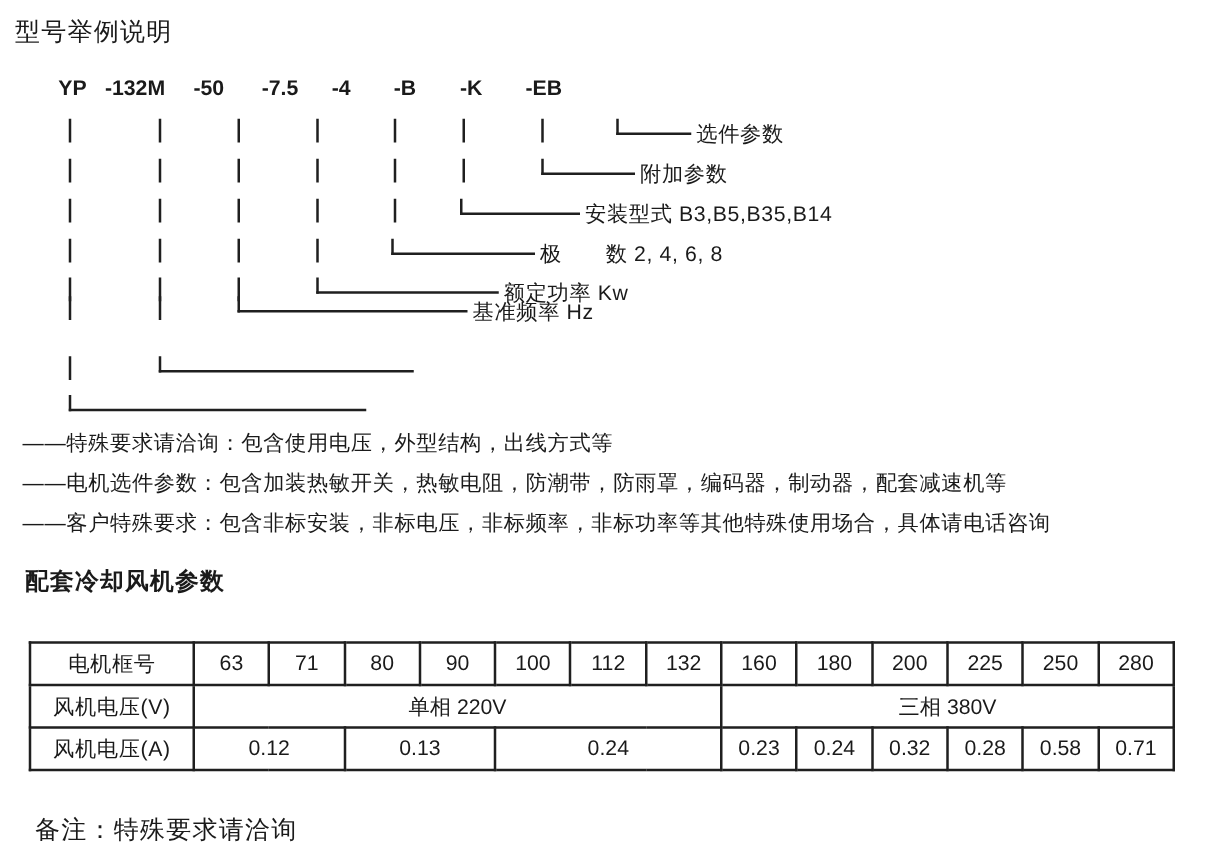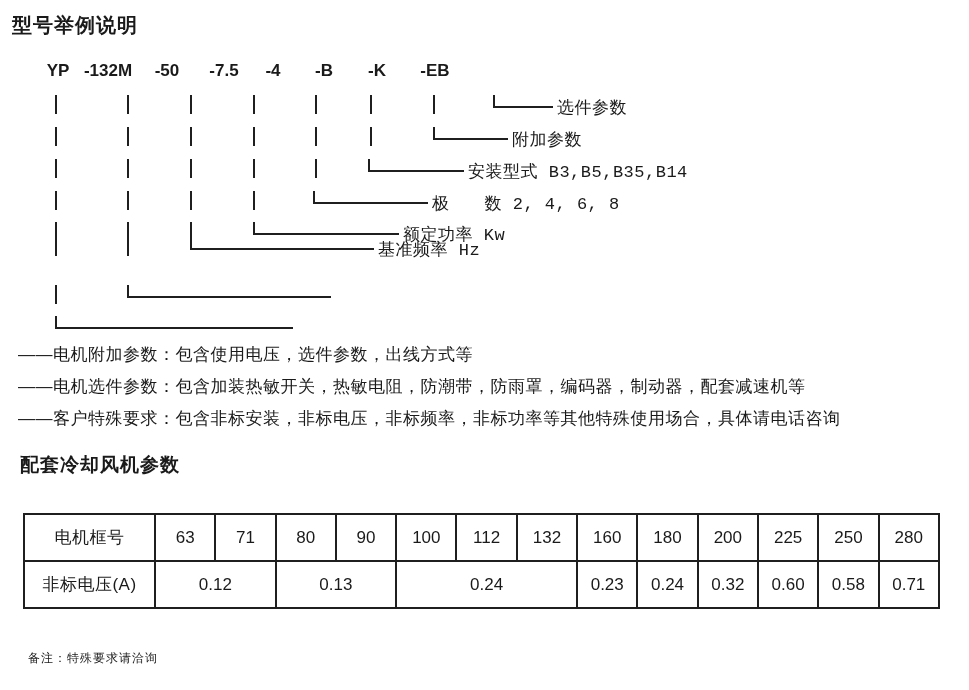--- a/index.html
+++ b/index.html
@@ -4,29 +4,29 @@
 <style>
   * { margin:0; padding:0; box-sizing:border-box; }
   html,body { background:#ffffff; }
   body {
     width:969px; height:690px; position:relative;
     font-family:"Liberation Sans","DejaVu Sans",sans-serif;
     color:#1a1a1a;
   }
   .abs { position:absolute; }
   .page-title {
-    left:12px; top:12px; font-size:20px; font-weight:bold; letter-spacing:1px;
+    left:12px; top:12px; font-size:20px; font-weight:normal; letter-spacing:1px;
   }
   
   .model-row { top:61px; left:0; width:100%; height:24px; }
   .model-seg {
     position:absolute; top:0; transform:translateX(-50%);
     font-size:17px; font-weight:600; white-space:nowrap;
   }
-  .drow { position:absolute; left:0; width:100%; height:22px;font-family:Liberation Mono, monospace; }
+  .drow { position:absolute; left:0; width:100%; height:22px; }
   .pipe {
     position:absolute; top:1px; width:2px; height:19px; background:#1f1f1f;
   }
   .corner {
     position:absolute; top:1px; height:13px;
     border-left:2px solid #1f1f1f; border-bottom:2px solid #1f1f1f;
   }
   .dlabel {
     position:absolute; top:2px; font-size:17px; white-space:nowrap; letter-spacing:0.5px;
   }
@@ -38,25 +38,25 @@
   .section-title {
     left:20px; top:452px; font-size:19px; font-weight:bold; letter-spacing:1px;
   }
   
   .fan-table {
     position:absolute; left:23px; top:513px; width:917px;
     border-collapse:collapse; table-layout:fixed; font-size:17px;
   }
   .fan-table col.lab { width:131px; }
   .fan-table td {
-    border:2px solid #1f1f1f; text-align:center; height:47px;
+    border:2px solid #1f1f1f; text-align:center; height:34px;
     padding:0 2px; overflow:hidden; white-space:nowrap;
   }
   .fan-table td.rowlab { letter-spacing:0.5px; }
-  .note { left:28px; top:650px; font-size:12px; letter-spacing:1px; }
+  .note { left:28px; top:650px; font-size:20px; letter-spacing:1px; }
 </style>
 </head>
 <body>
 
 <div class="abs page-title">型号举例说明</div>
 
 <div class="abs model-row">
   <span class="model-seg" style="left:58px">YP</span>
   <span class="model-seg" style="left:108px">-132M</span>
   <span class="model-seg" style="left:167px">-50</span>
@@ -126,21 +126,21 @@
 
 <div class="drow" style="top:284px">
   <span class="pipe" style="left:55px"></span>
   <span class="corner" style="left:127px;width:204px"></span>
 </div>
 
 <div class="drow" style="top:315px">
   <span class="corner" style="left:55px;width:238px"></span>
 </div>
 
-<div class="bullet" style="top:343px">——电机附加参数：包含使用电压，选件参数，出线方式等</div>
+<div class="bullet" style="top:343px">——特殊要求请洽询：包含使用电压，外型结构，出线方式等</div>
 <div class="bullet" style="top:375px">——电机选件参数：包含加装热敏开关，热敏电阻，防潮带，防雨罩，编码器，制动器，配套减速机等</div>
 <div class="bullet" style="top:407px">——客户特殊要求：包含非标安装，非标电压，非标频率，非标功率等其他特殊使用场合，具体请电话咨询</div>
 
 <div class="abs section-title">配套冷却风机参数</div>
 
 <table class="fan-table">
   <colgroup>
     <col class="lab">
     <col>
       <col>
@@ -167,27 +167,32 @@
     <td>112</td>
     <td>132</td>
     <td>160</td>
     <td>180</td>
     <td>200</td>
     <td>225</td>
     <td>250</td>
     <td>280</td>
   </tr>
   <tr>
-    <td class="rowlab">非标电压(A)</td>
+    <td class="rowlab">风机电压(V)</td>
+    <td colspan="7">单相 220V</td>
+    <td colspan="6">三相 380V</td>
+  </tr>
+  <tr>
+    <td class="rowlab">风机电压(A)</td>
     <td colspan="2">0.12</td>
     <td colspan="2">0.13</td>
     <td colspan="3">0.24</td>
     <td>0.23</td>
     <td>0.24</td>
     <td>0.32</td>
-    <td>0.60</td>
+    <td>0.28</td>
     <td>0.58</td>
     <td>0.71</td>
   </tr>
   </tbody>
 </table>
 
 <div class="abs note">备注：特殊要求请洽询</div>
 
 </body></html>

